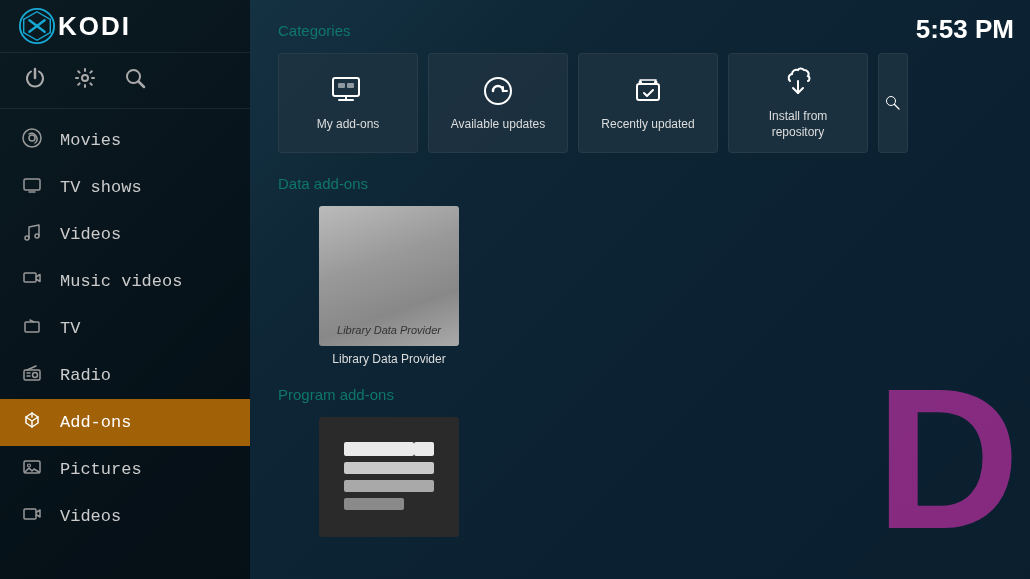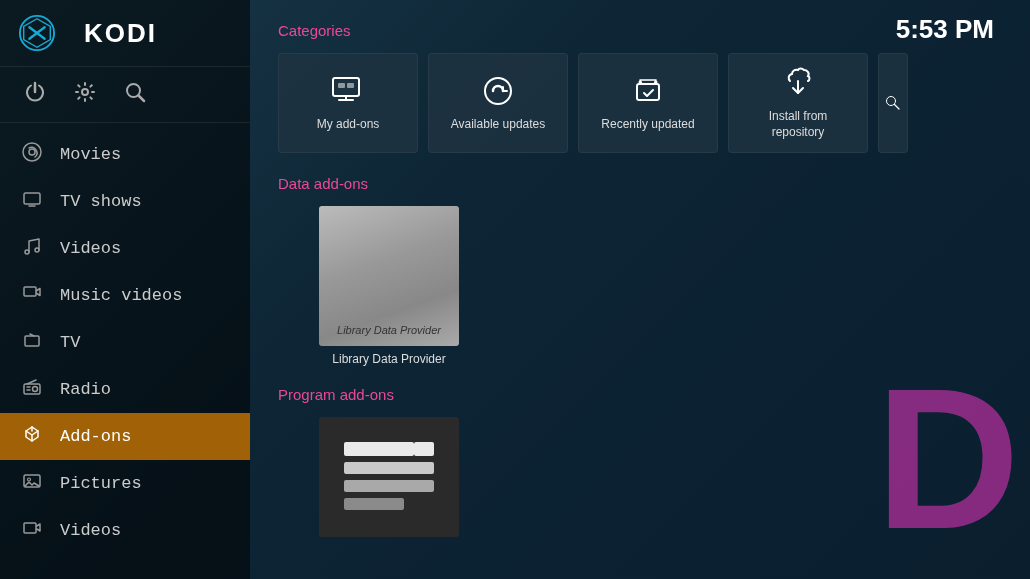--- a/index.html
+++ b/index.html
@@ -20,22 +20,22 @@
       width: 250px;
       height: 100%;
       background: rgba(0,0,0,0.55);
       display: flex;
       flex-direction: column;
     }
 
     .sidebar-header {
       display: flex;
       align-items: center;
-      padding: 14px 18px;
-      gap: 28px;
+      padding: 7px 18px;
+      gap: 2px;
       border-bottom: 1px solid rgba(255,255,255,0.08);
     }
 
     .kodi-title {
       font-size: 26px;
       font-weight: bold;
       letter-spacing: 2px;
       color: #fff;
     }
 
@@ -89,29 +89,29 @@
       position: absolute;
       left: 250px; top: 0;
       right: 0; bottom: 0;
       padding: 22px 28px;
       overflow: hidden;
     }
 
     .time-display {
       position: absolute;
       top: 14px;
-      right: 36px;
+      right: 16px;
       font-size: 26px;
       font-weight: bold;
       color: #fff;
     }
 
     .section-title {
       font-size: 15px;
-      color: #ec4899;
+      color: #0f766e;
       margin-bottom: 14px;
       font-weight: normal;
     }
 
     .categories-row {
       display: flex;
       gap: 10px;
       margin-bottom: 22px;
     }
 

